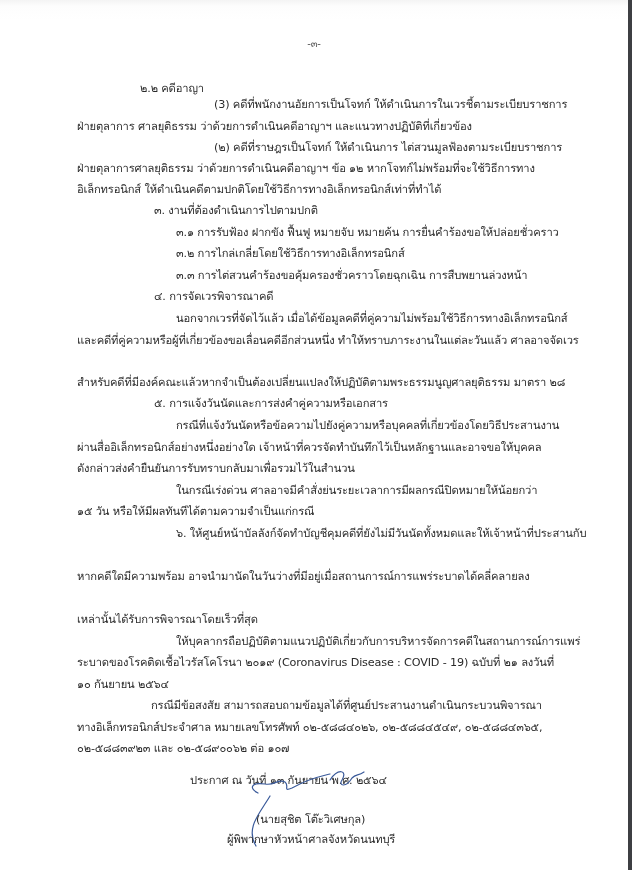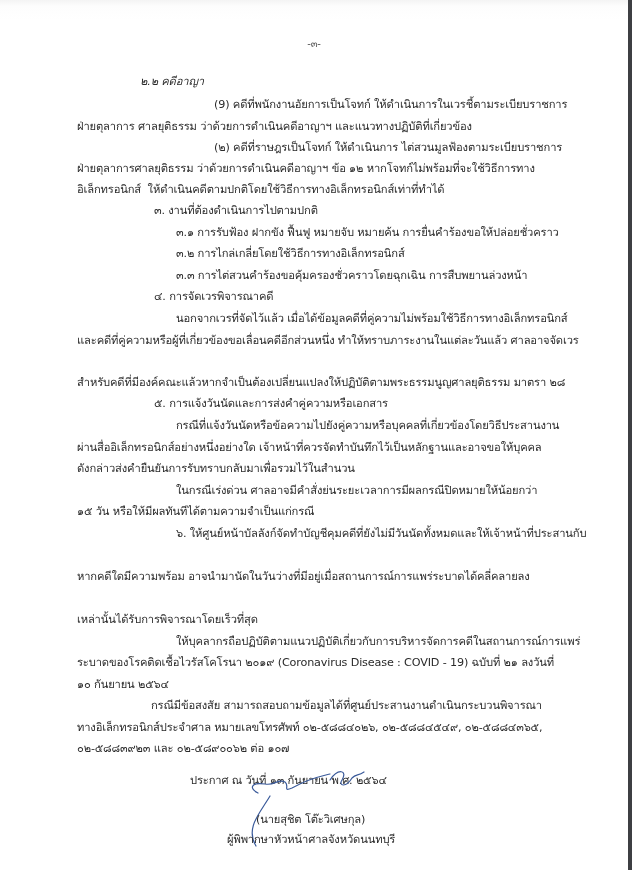--- a/index.html
+++ b/index.html
@@ -27,26 +27,26 @@
     position: absolute; left: 230px; top: 758px; width: 140px; height: 95px;
   }
 </style>
 </head>
 <body>
 
 <div class="page">
 
   <div class="line pnum">-๓-</div>
 
-  <div class="line" style="left:140px; top:74px;font-style:italic;">๒.๒ คดีอาญา</div>
-  <div class="line" style="left:214px; top:97px;">(9) คดีที่พนักงานอัยการเป็นโจทก์ ให้ดำเนินการในเวรชี้ตามระเบียบราชการ</div>
+  <div class="line" style="left:140px; top:81px;">๒.๒ คดีอาญา</div>
+  <div class="line" style="left:214px; top:97px;">(3) คดีที่พนักงานอัยการเป็นโจทก์ ให้ดำเนินการในเวรชี้ตามระเบียบราชการ</div>
   <div class="line" style="left:77px; top:119px;">ฝ่ายตุลาการ  ศาลยุติธรรม ว่าด้วยการดำเนินคดีอาญาฯ และแนวทางปฏิบัติที่เกี่ยวข้อง</div>
   <div class="line" style="left:214px; top:140px;">(๒) คดีที่ราษฎรเป็นโจทก์ ให้ดำเนินการ ไต่สวนมูลฟ้องตามระเบียบราชการ</div>
   <div class="line" style="left:77px; top:161px;">ฝ่ายตุลาการศาลยุติธรรม ว่าด้วยการดำเนินคดีอาญาฯ ข้อ ๑๒ หากโจทก์ไม่พร้อมที่จะใช้วิธีการทาง</div>
-  <div class="line" style="left:77px; top:182px;font-family:Liberation Mono, monospace;">อิเล็กทรอนิกส์  ให้ดำเนินคดีตามปกติโดยใช้วิธีการทางอิเล็กทรอนิกส์เท่าที่ทำได้</div>
+  <div class="line" style="left:77px; top:182px;">อิเล็กทรอนิกส์  ให้ดำเนินคดีตามปกติโดยใช้วิธีการทางอิเล็กทรอนิกส์เท่าที่ทำได้</div>
 
   <div class="line" style="left:154px; top:203px;">๓. งานที่ต้องดำเนินการไปตามปกติ</div>
   <div class="line" style="left:176px; top:225px;">๓.๑ การรับฟ้อง ฝากขัง ฟื้นฟู หมายจับ หมายค้น การยื่นคำร้องขอให้ปล่อยชั่วคราว</div>
   <div class="line" style="left:176px; top:246px;">๓.๒ การไกล่เกลี่ยโดยใช้วิธีการทางอิเล็กทรอนิกส์</div>
   <div class="line" style="left:176px; top:268px;">๓.๓ การไต่สวนคำร้องขอคุ้มครองชั่วคราวโดยฉุกเฉิน การสืบพยานล่วงหน้า</div>
 
   <div class="line" style="left:154px; top:289px;">๔. การจัดเวรพิจารณาคดี</div>
   <div class="line" style="left:77px; top:333px;">และคดีที่คู่ความหรือผู้ที่เกี่ยวข้องขอเลื่อนคดีอีกส่วนหนึ่ง ทำให้ทราบภาระงานในแต่ละวันแล้ว ศาลอาจจัดเวร</div>
   <div class="line" style="left:176px; top:311px;">นอกจากเวรที่จัดไว้แล้ว เมื่อได้ข้อมูลคดีที่คู่ความไม่พร้อมใช้วิธีการทางอิเล็กทรอนิกส์</div>
   <div class="line" style="left:77px; top:375px;">สำหรับคดีที่มีองค์คณะแล้วหากจำเป็นต้องเปลี่ยนแปลงให้ปฏิบัติตามพระธรรมนูญศาลยุติธรรม มาตรา ๒๘</div>

